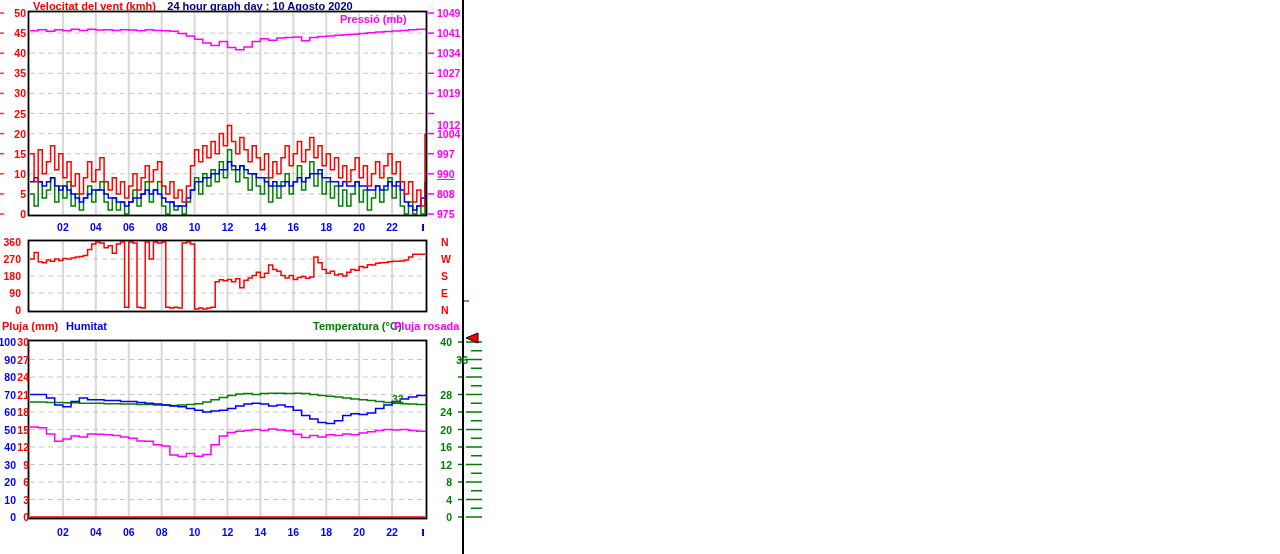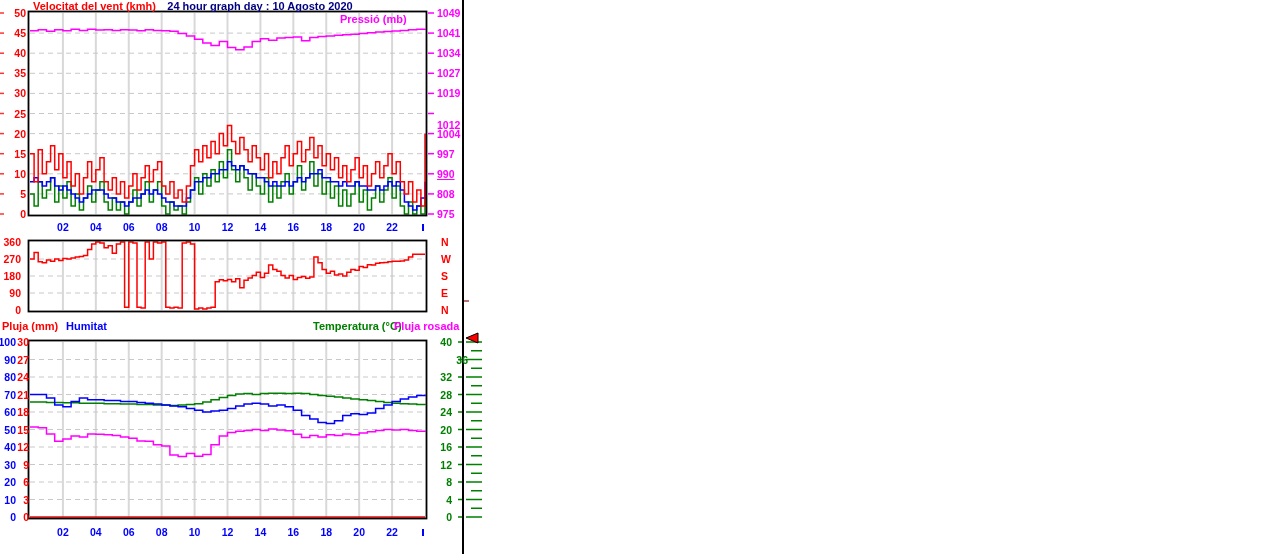--- a/index.html
+++ b/index.html
@@ -191,21 +191,21 @@
       <div class="lbl" style="color: rgb(255, 0, 0); top: 388.5px; left: 16px; width: 13px; text-align: right;">21</div>
       <div class="lbl" style="color: rgb(255, 0, 0); top: 406px; left: 16px; width: 13px; text-align: right;">18</div>
       <div class="lbl" style="color: rgb(255, 0, 0); top: 423.5px; left: 16px; width: 13px; text-align: right;">15</div>
       <div class="lbl" style="color: rgb(255, 0, 0); top: 441px; left: 16px; width: 13px; text-align: right;">12</div>
       <div class="lbl" style="color: rgb(255, 0, 0); top: 458.5px; left: 16px; width: 13px; text-align: right;">9</div>
       <div class="lbl" style="color: rgb(255, 0, 0); top: 476px; left: 16px; width: 13px; text-align: right;">6</div>
       <div class="lbl" style="color: rgb(255, 0, 0); top: 493.5px; left: 16px; width: 13px; text-align: right;">3</div>
       <div class="lbl" style="color: rgb(255, 0, 0); top: 511px; left: 16px; width: 13px; text-align: right;">0</div>
       <div class="lbl" style="color: rgb(0, 128, 0); top: 336px; left: 392px; width: 60px; text-align: right;">40</div>
       <div class="lbl" style="color: rgb(0, 128, 0); top: 353.5px; left: 392px; width: 60px; text-align: right; margin-left: 16px;">36</div>
-      <div class="lbl" style="color: rgb(0, 128, 0); top: 371px; left: 392px; width: 60px; text-align: right;">32</div>
+      <div class="lbl" style="color: rgb(0, 128, 0); top: 393px; left: 392px; width: 60px; ">32</div>
       <div class="lbl" style="color: rgb(0, 128, 0); top: 388.5px; left: 392px; width: 60px; text-align: right;">28</div>
       <div class="lbl" style="color: rgb(0, 128, 0); top: 406px; left: 392px; width: 60px; text-align: right;">24</div>
       <div class="lbl" style="color: rgb(0, 128, 0); top: 423.5px; left: 392px; width: 60px; text-align: right;">20</div>
       <div class="lbl" style="color: rgb(0, 128, 0); top: 441px; left: 392px; width: 60px; text-align: right;">16</div>
       <div class="lbl" style="color: rgb(0, 128, 0); top: 458.5px; left: 392px; width: 60px; text-align: right;">12</div>
       <div class="lbl" style="color: rgb(0, 128, 0); top: 476px; left: 392px; width: 60px; text-align: right;">8</div>
       <div class="lbl" style="color: rgb(0, 128, 0); top: 493.5px; left: 392px; width: 60px; text-align: right;">4</div>
       <div class="lbl" style="color: rgb(0, 128, 0); top: 511px; left: 392px; width: 60px; text-align: right;">0</div>
       <div class="lbl" style="color: rgb(0, 0, 255); top: 221px; left: 47.9167px; width: 30px; text-align: center;">02</div>
       <div class="lbl" style="color: rgb(0, 0, 255); top: 526px; left: 47.9167px; width: 30px; text-align: center;">02</div>

